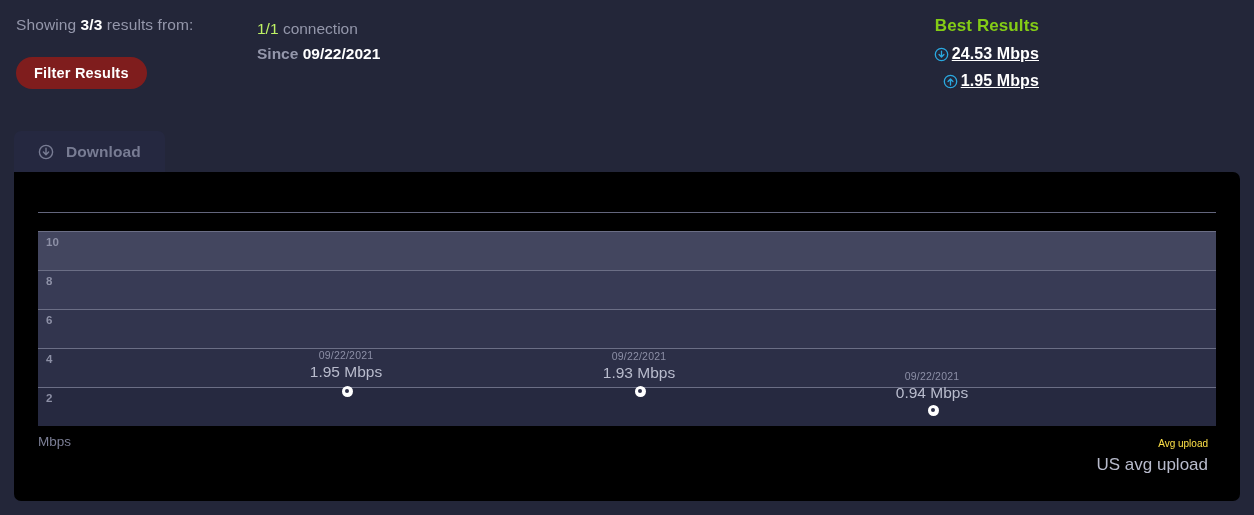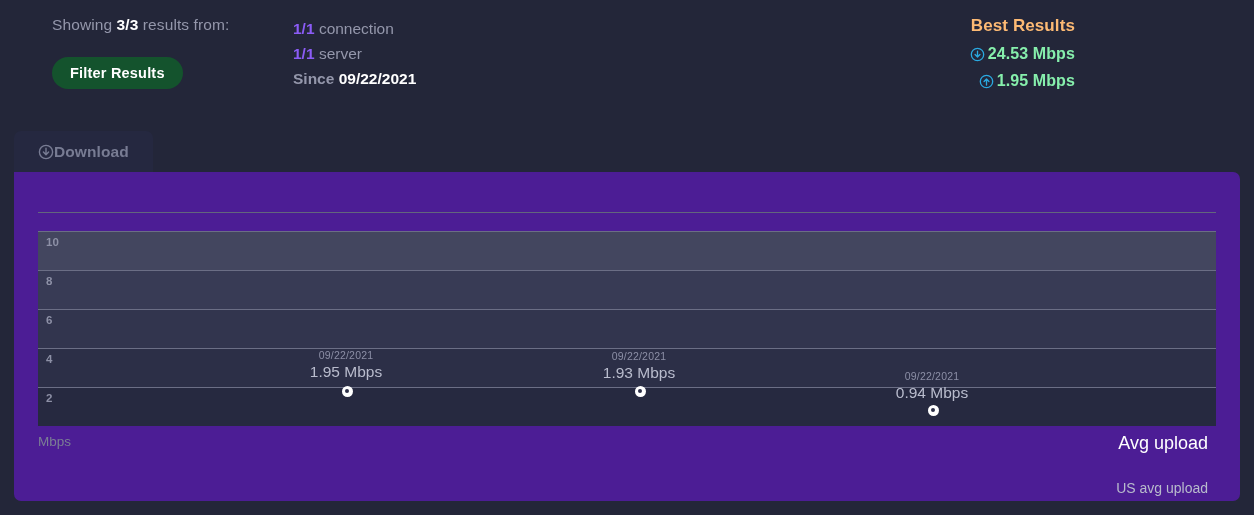--- a/index.html
+++ b/index.html
@@ -11,93 +11,93 @@
     overflow: hidden;
   }
   body { position: relative; }
 
   
   .header {
     position: absolute;
     left: 0; top: 0;
     width: 1057px;
     height: 130px;
-    margin-left: 36px;
   }
   .showing-line {
     position: absolute;
     left: 16px; top: 16px;
     font-size: 15.5px;
     color: #9497ab;
     letter-spacing: 0.1px;
   }
   .showing-line b { color: #ffffff; font-weight: 700; }
 
   .filter-btn {
     position: absolute;
     left: 16px; top: 57px;
     height: 32px;
     padding: 6px 18px;
     border: none;
     border-radius: 16px;
-    background: #14532d;
+    background: #7f1d1d;
     color: #ffffff;
     font-size: 14.5px;
     font-weight: 700;
     font-family: "Liberation Sans", sans-serif;
     letter-spacing: 0.2px;
     cursor: pointer;
   }
 
   .stats {
     position: absolute;
     left: 257px; top: 16px;
     font-size: 15.5px;
     line-height: 25px;
     color: #9497ab;
   }
-  .stats .num { color: #8b5cf6; font-weight: 700; }
+  .stats .num { color: #bef264; font-weight: 400; }
   .stats .lbl { color: #9497ab; font-weight: 400; }
   .stats .since-lbl { color: #9497ab; font-weight: 700; }
   .stats .since-val { color: #ffffff; font-weight: 700; }
 
   .best {
     position: absolute;
     right: 18px; top: 16px;
     text-align: right;
   }
   .best-title {
     font-size: 17px;
     font-weight: 700;
-    color: #fdba74;
+    color: #84cc16;
     letter-spacing: 0.1px;
   }
   .best-row {
     margin-top: 9px;
     font-size: 16px;
     font-weight: 700;
-    color: #86efac;
+    color: #ffffff;
     letter-spacing: 0.1px;
     white-space: nowrap;
+    text-decoration: underline;
   }
   .best-row svg { vertical-align: -3px; margin-right: 3px; }
 
   
   .tabs {
     position: absolute;
     left: 14px; top: 131px;
     display: flex;
     align-items: flex-end;
   }
   .tab {
     height: 41px;
     padding: 0 24px;
     display: flex;
     align-items: center;
-    gap: 0;
+    gap: 12px;
     border-radius: 7px 7px 0 0;
     font-size: 15.5px;
     font-weight: 700;
     letter-spacing: 0.1px;
     cursor: pointer;
     user-select: none;
   }
   .tab.inactive {
     background: #252840;
     color: #787c93;
@@ -107,21 +107,21 @@
     color: #ffffff;
     height: 43px;
   }
 
   
   .panel {
     position: absolute;
     left: 14px; top: 172px;
     width: 1226px;
     height: 329px;
-    background: #4c1d95;
+    background: #000000;
     border-radius: 0 7px 7px 7px;
   }
 
   .plot {
     position: absolute;
     left: 24px; top: 40px;
     width: 1178px;
     height: 185px;
   }
   .band {
@@ -182,42 +182,38 @@
     left: 38px; top: 434px;
     font-size: 13.5px;
     color: #7b7e95;
   }
   .legend {
     position: absolute;
     right: 46px; top: 433px;
     text-align: right;
     line-height: 21px;
   }
-  .legend .l1 { font-size: 18px; color: #ffffff; text-align: right; }
-  .legend .l2 { font-size: 14px; color: #b8bbcc; margin-top: 24px; }
+  .legend .l1 { font-size: 10px; color: #fde047; text-align: right; }
+  .legend .l2 { font-size: 17px; color: #b8bbcc; }
 </style>
 </head>
 <body>
 
 <div class="header">
 
   <div class="showing-line">
     <span>Showing </span><b>3/3</b><span> results from:</span>
   </div>
 
   <button class="filter-btn">Filter Results</button>
 
   <div class="stats">
     <div>
       <span class="num">1/1</span>
       <span class="lbl">connection</span>
-    </div>
-    <div>
-      <span class="num">1/1</span>
-      <span class="lbl">server</span>
     </div>
     <div>
       <span class="since-lbl">Since</span>
       <span class="since-val">09/22/2021</span>
     </div>
   </div>
 
   <div class="best">
     <div class="best-title">Best Results</div>
     <div class="best-row">

